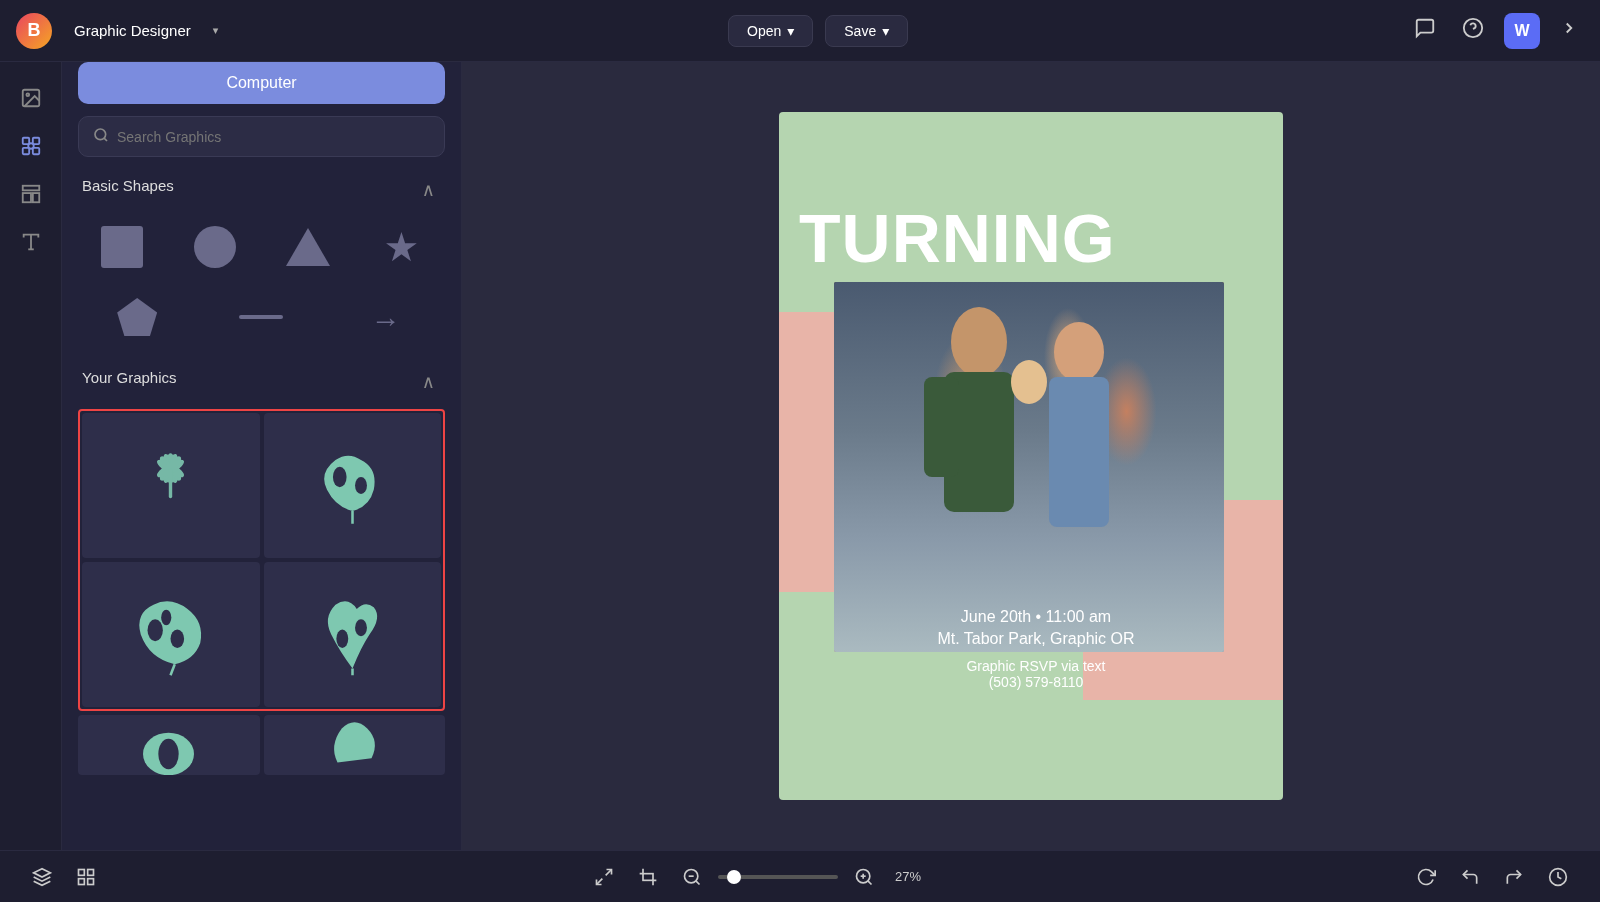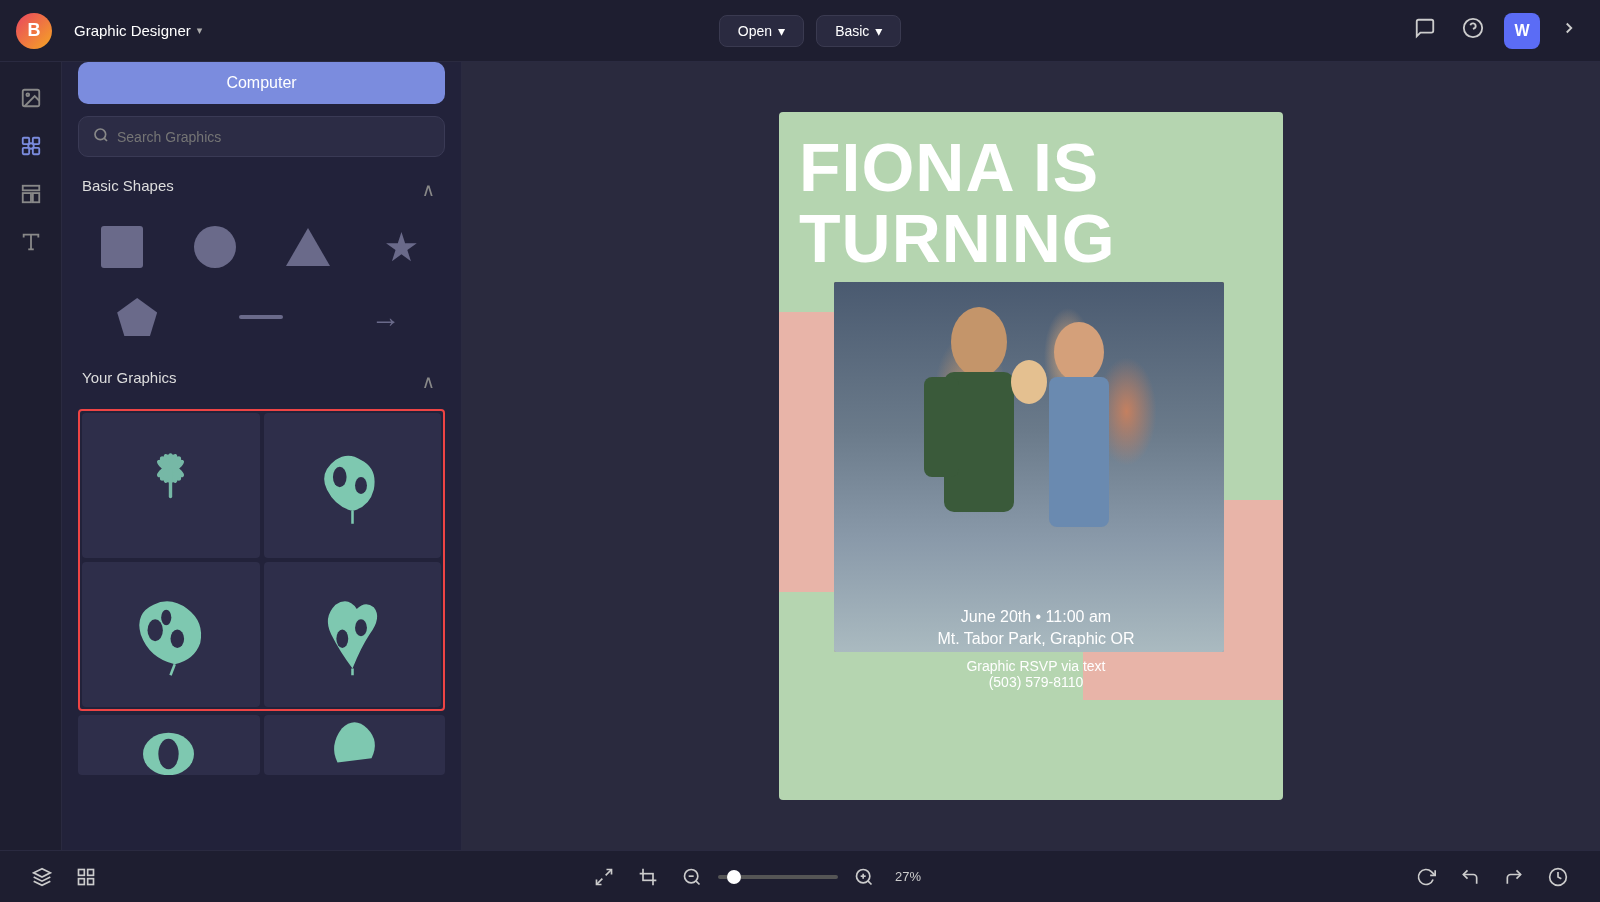--- a/index.html
+++ b/index.html
@@ -40,21 +40,21 @@
     }
     .app-title-btn {
       background: transparent;
       border: none;
       color: #fff;
       font-size: 15px;
       font-weight: 500;
       cursor: pointer;
       display: flex;
       align-items: center;
-      gap: 6px;
+      gap: 22px;
       padding: 6px 10px;
       border-radius: 6px;
     }
     .chevron { font-size: 11px; color: #aaa; }
     .topbar-center {
       flex: 1;
       display: flex;
       justify-content: center;
       gap: 12px;
     }
@@ -467,21 +467,21 @@
   <button class="app-title-btn">
     <span>Graphic Designer</span>
     <span class="chevron">▾</span>
   </button>
   <div class="topbar-center">
     <button class="topbar-btn">
       <span>Open</span>
       <span>▾</span>
     </button>
     <button class="topbar-btn">
-      <span>Basic</span>
+      <span>Save</span>
       <span>▾</span>
     </button>
   </div>
   <div class="topbar-right">
     <button class="icon-btn">
       <svg width="22" height="22" viewBox="0 0 24 24" fill="none" stroke="#ccc" stroke-width="2">
         <path d="M21 15a2 2 0 0 1-2 2H7l-4 4V5a2 2 0 0 1 2-2h14a2 2 0 0 1 2 2z"></path>
       </svg>
     </button>
     <button class="icon-btn">
@@ -649,21 +649,21 @@
 
   <div class="canvas-area">
     <div class="canvas-wrapper">
       <div class="design-card">
 
         <div class="pink-rect-top"></div>
         <div class="pink-rect-bottom"></div>
 
         <div class="card-title-area">
           <div class="card-title">
-            <span>FIONA IS</span><br>
+            <br>
             <span>TURNING</span>
           </div>
         </div>
 
         <div class="card-photo">
           <div class="family-photo">
 
             <svg width="390" height="370" viewBox="0 0 390 370" style="position:absolute;bottom:0;left:0;">
 
               <ellipse cx="145" cy="60" rx="28" ry="35" fill="#c4956a"></ellipse>

